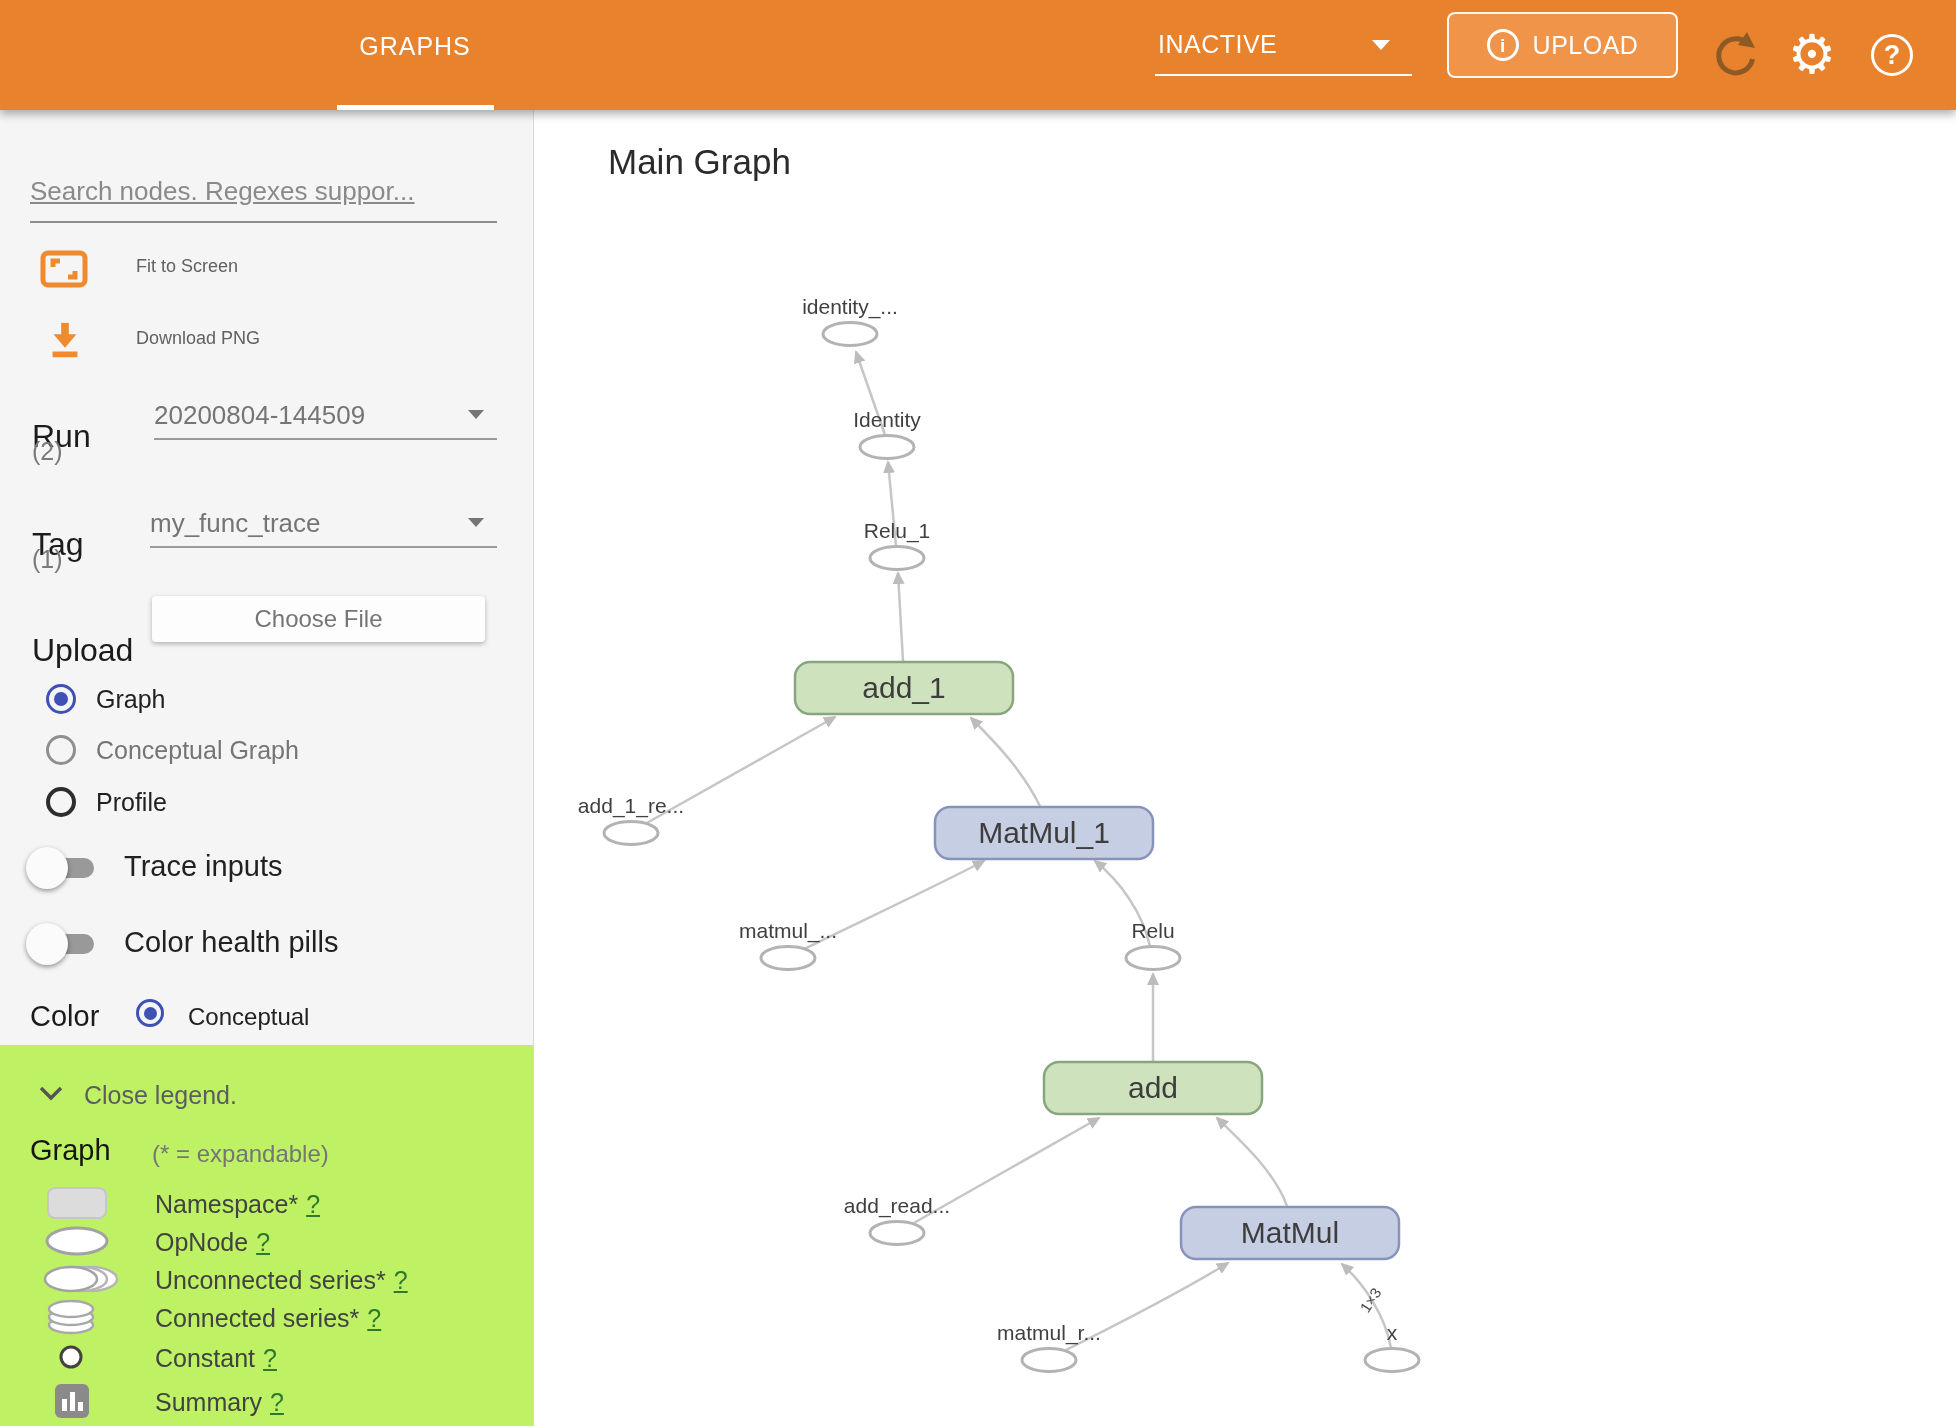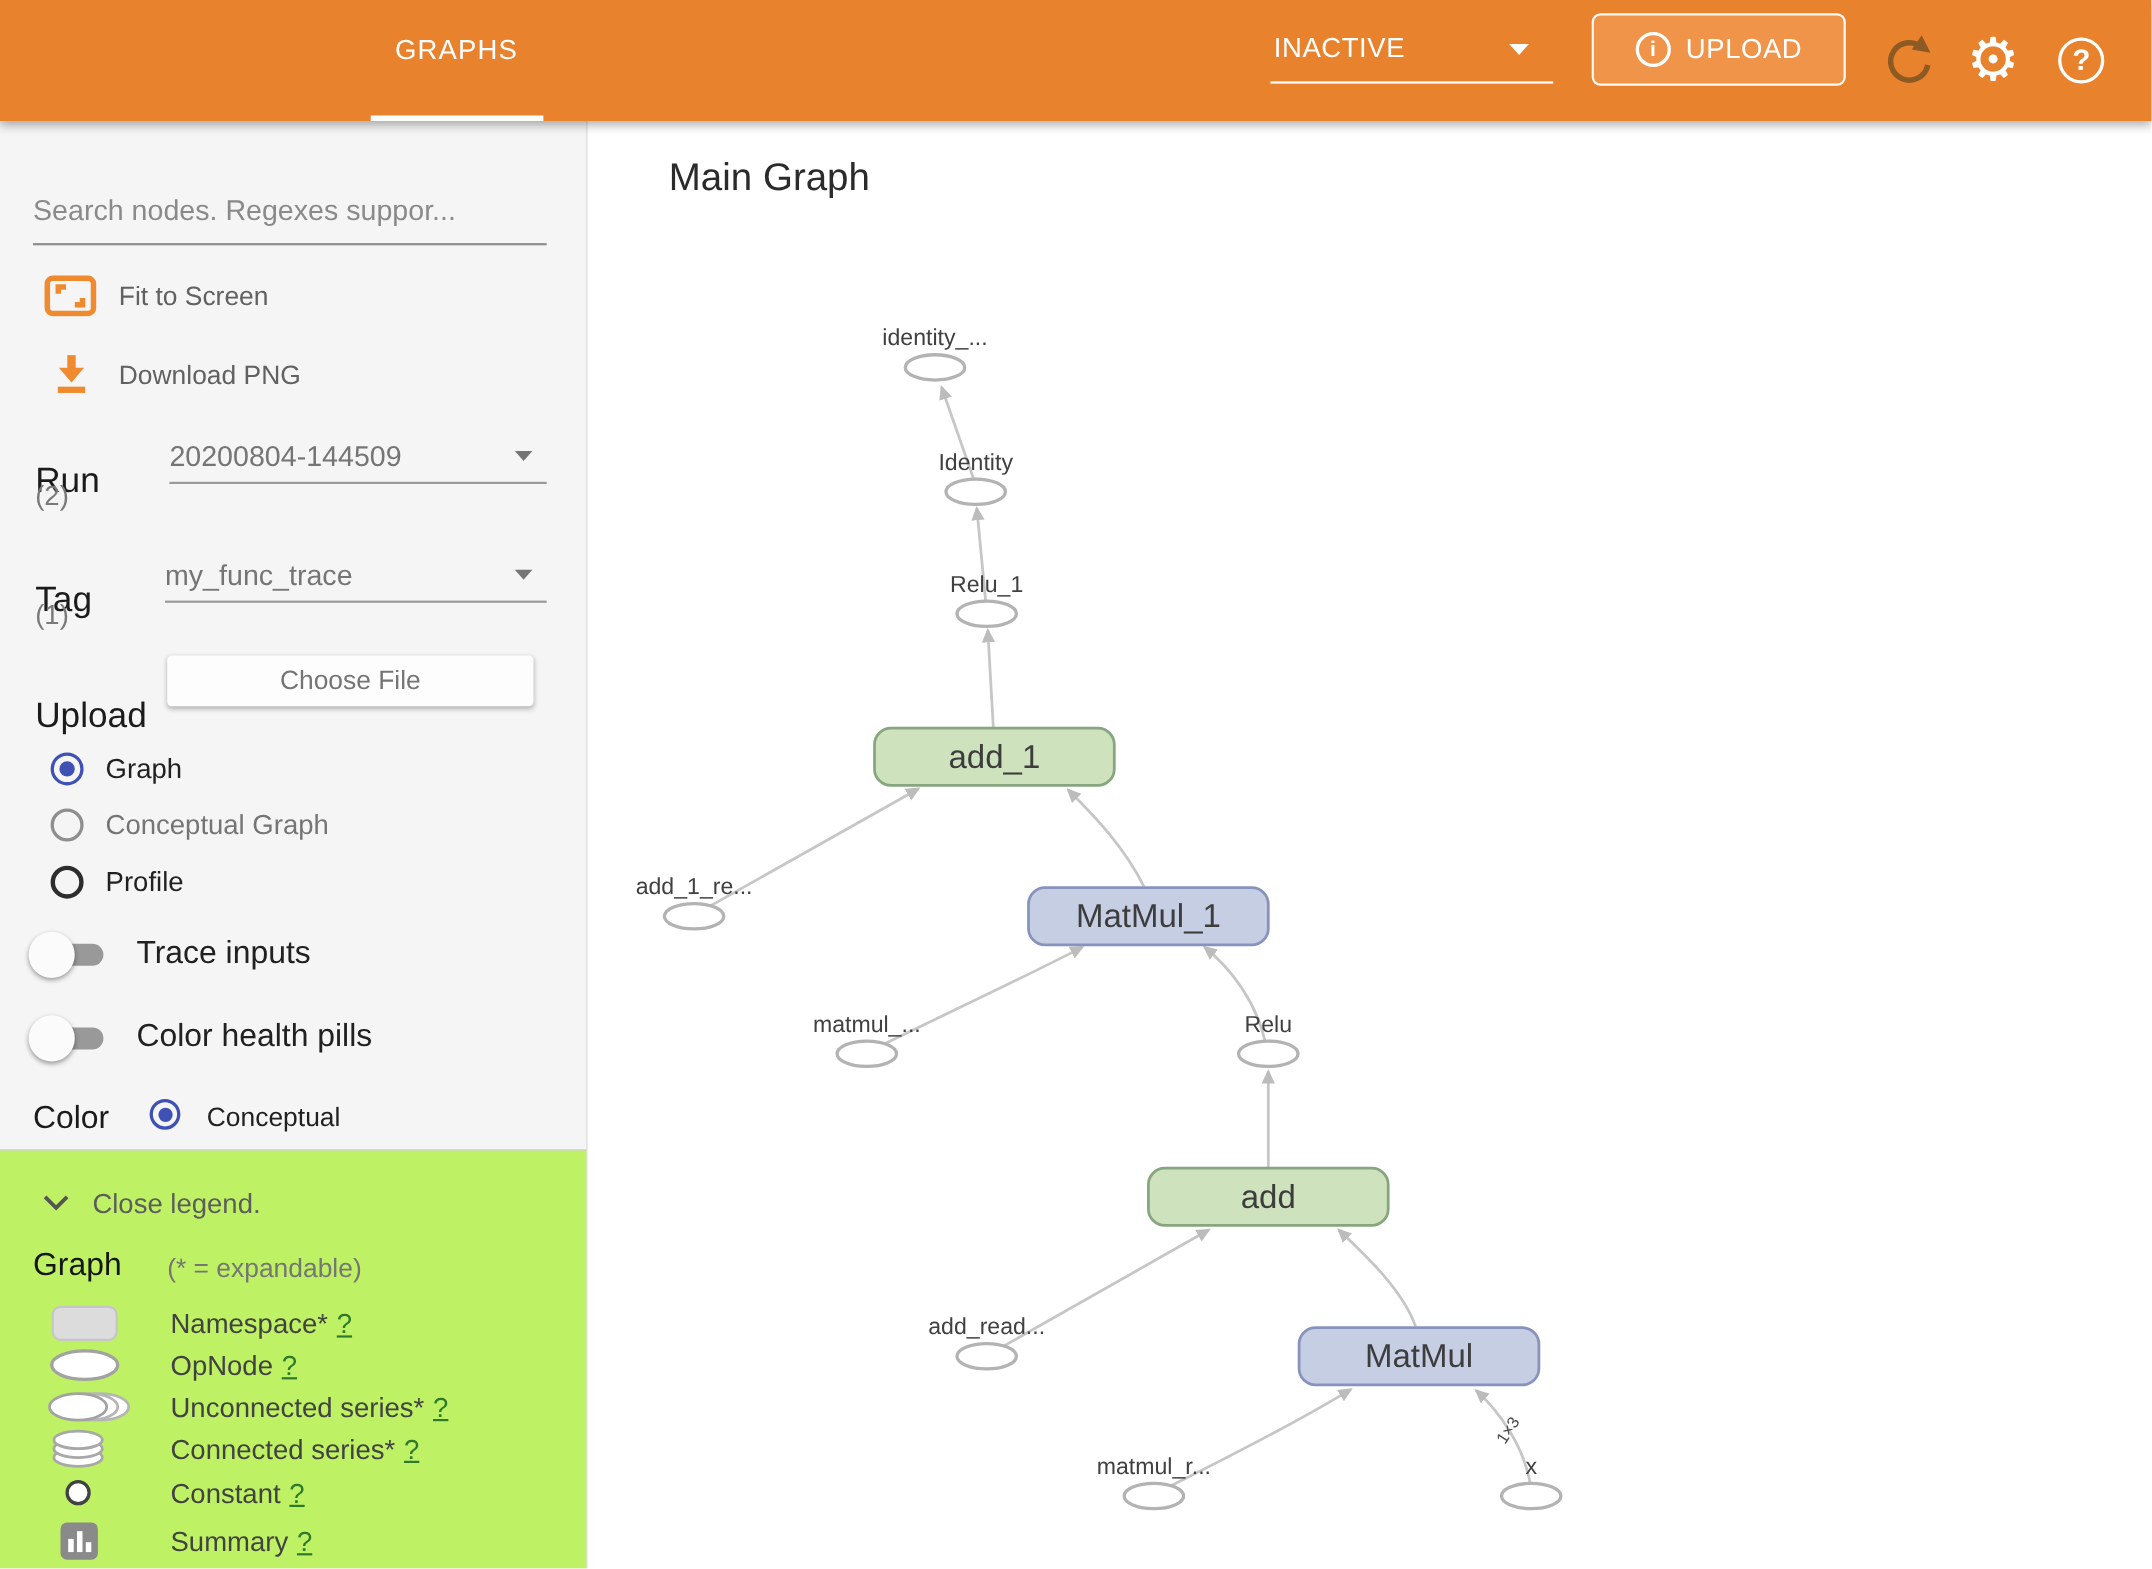--- a/index.html
+++ b/index.html
@@ -31,25 +31,25 @@
   .hicon { position:absolute; top:0; height:110px; display:flex; align-items:center; justify-content:center; cursor:pointer; }
   .refresh-ic { left:1703px; width:60px; }
   .gear-ic   { left:1780px; width:64px; color:#fff; font-size:54px; font-family:"DejaVu Sans", sans-serif; line-height:110px; }
   .help-ic   { left:1862px; width:60px; }
   .help-circle { width:42px; height:42px; border:3px solid #fff; border-radius:50%;
                  color:#fff; font-size:27px; font-weight:bold; text-align:center; line-height:37px; }
 
   
   .sidebar { position:absolute; left:0; top:110px; width:534px; height:1316px; background:#f5f5f5;
              border-right:1px solid #dadada; z-index:5; }
-  .search-ph { position:absolute; left:30px; top:66px; width:470px; color:#8a8a8a; font-size:26px; white-space:nowrap; }
+  .search-ph { position:absolute; left:30px; top:66px; width:470px; color:#8a8a8a; font-size:26px; white-space:nowrap;text-decoration:underline; }
   .search-line { position:absolute; left:30px; top:111px; width:467px; height:2px; background:#8d8d8d; }
 
   .act-icon { position:absolute; left:40px; }
-  .act-label { position:absolute; left:108px; color:#616161; font-size:24px; }
+  .act-label { position:absolute; left:136px; color:#616161; font-size:18px; }
 
   .fieldlabel { position:absolute; left:32px; color:#1b1b1b; font-size:32px;margin-top:24px; }
   .fieldcount { position:absolute; left:32px; color:#7a7a7a; font-size:25px; }
   .selvalue { position:absolute; color:#757575; font-size:26px; }
   .selline { position:absolute; height:2px; background:#9a9a9a; }
   .caret-g { position:absolute; width:0; height:0; border-left:8px solid transparent;
              border-right:8px solid transparent; border-top:9px solid #757575; }
 
   .choosefile { position:absolute; left:152px; top:486px; width:333px; height:46px; background:#fdfdfd;
                 border:none; border-radius:4px; box-shadow:0 2px 5px rgba(0,0,0,0.28);

